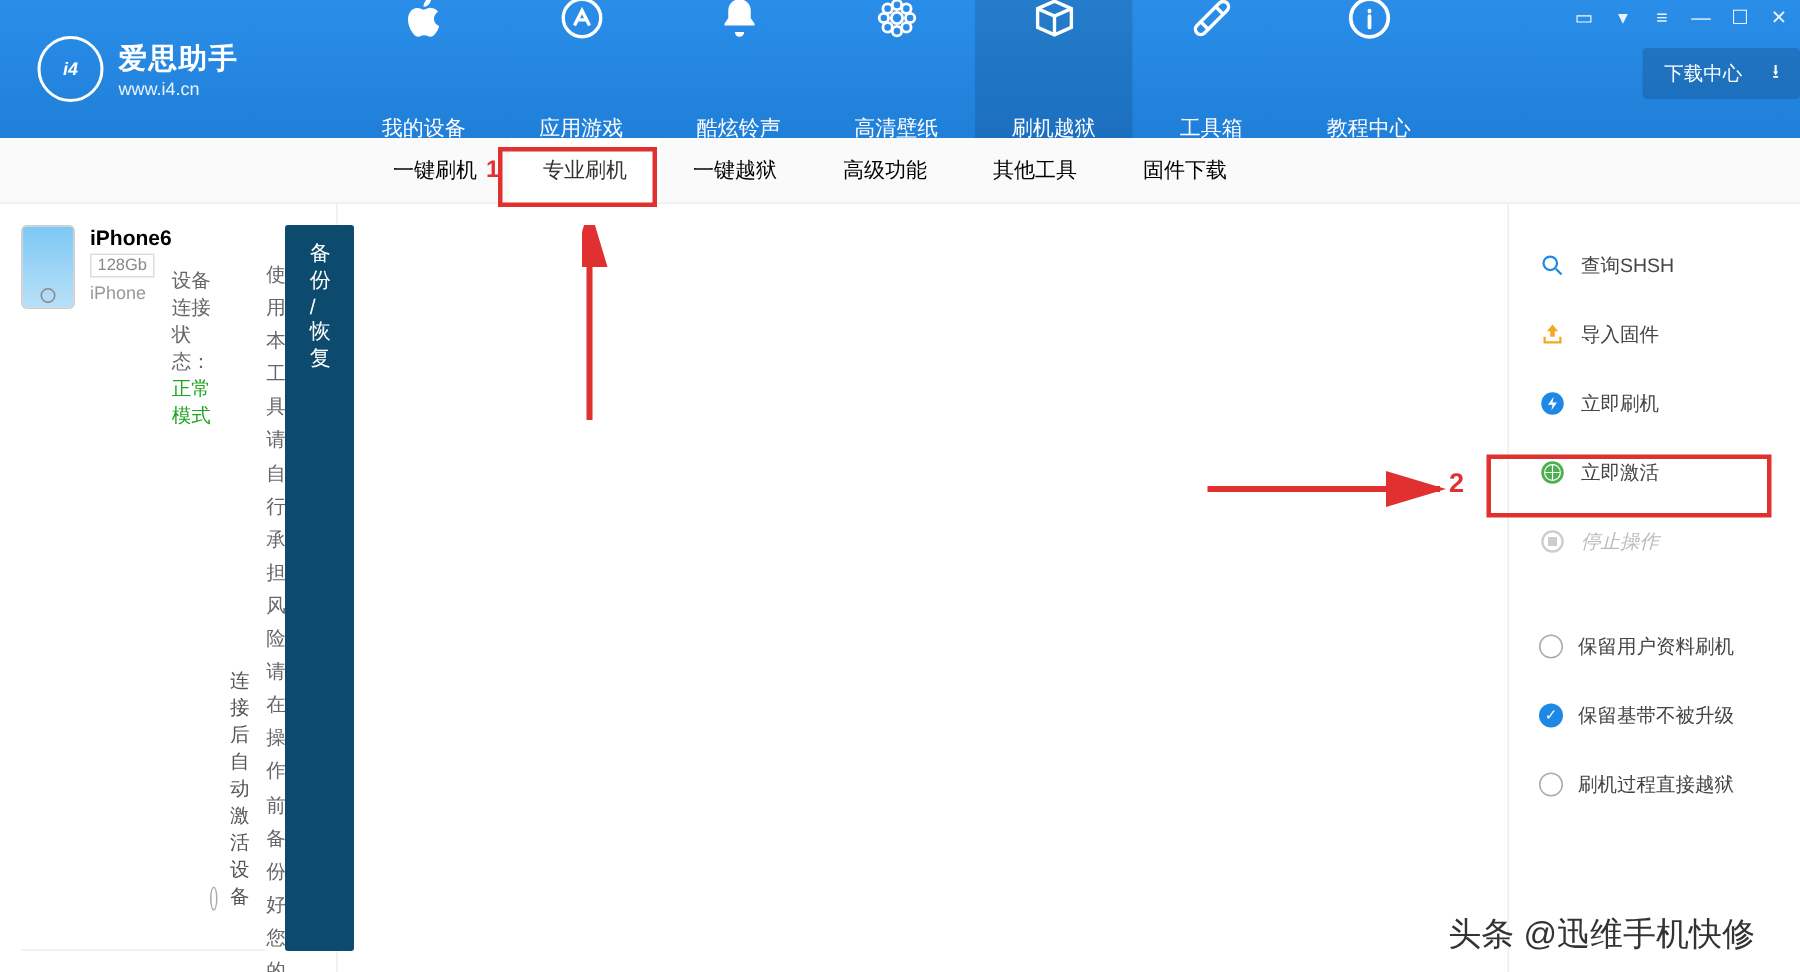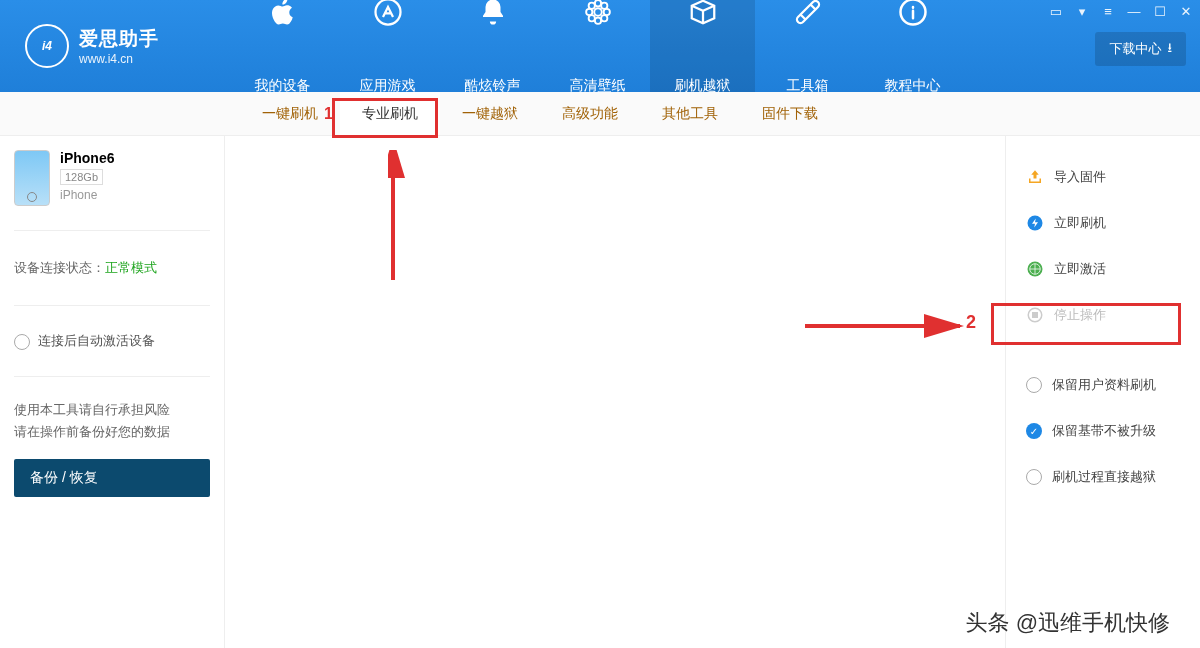--- a/index.html
+++ b/index.html
@@ -13,29 +13,29 @@
 .logo-text .en { font-size: 12px; opacity: 0.9; }
 
 .nav { display: flex; flex: 1; height: 100%; }
 .nav-item { width: 105px; display: flex; flex-direction: column; align-items: center; justify-content: center; color: #fff; cursor: pointer; gap: 6px; }
 .nav-item.active { background: rgba(0,0,0,0.12); }
 .nav-item .ico { width: 34px; height: 34px; display: flex; align-items: center; justify-content: center; }
 .nav-item .lbl { font-size: 14px; margin-top: 44px; }
 
 .win-controls { position: absolute; top: 4px; right: 6px; display: flex; gap: 10px; color: #fff; font-size: 13px; }
 .win-controls span { cursor: pointer; opacity: 0.9; width: 16px; text-align: center; }
-.dl-center { position: absolute; top: 32px; right: 14px; background: rgba(0,0,0,0.15); color: #fff; padding: 6px 14px; border-radius: 3px; font-size: 13px; display: flex; align-items: center; gap: 6px; cursor: pointer; }
+.dl-center { position: absolute; top: 32px; right: 0; background: rgba(0,0,0,0.15); color: #fff; padding: 6px 14px; border-radius: 3px; font-size: 13px; display: flex; align-items: center; gap: 20px; cursor: pointer; }
 
 .tabs { height: 44px; display: flex; align-items: center; padding-left: 240px; border-bottom: 1px solid #eee; background: #fafafa; }
-.tab { padding: 0 22px; height: 100%; display: flex; align-items: center; font-size: 14px; color: #a16207; cursor: pointer; position: relative; }
+.tab { padding: 0 22px; height: 100%; display: flex; align-items: center; font-size: 14px; color: #000000; cursor: pointer; position: relative; }
 .tab.sel { background: #fff; color: #333; }
 .tab .marker { position: absolute; left: -16px; color: #e03030; font-size: 16px; font-weight: bold; }
 
 .body-wrap { display: flex; height: calc(100% - 136px); }
-.sidebar { width: 225px; border-right: 1px solid #eee; padding: 14px; display: flex; flex-direction: column; gap: 0; }
+.sidebar { width: 225px; border-right: 1px solid #eee; padding: 14px; display: flex; gap: 0; }
 .device { display: flex; gap: 10px; padding-bottom: 24px; border-bottom: 1px solid #eee; }
 .device-img { width: 36px; height: 56px; background: linear-gradient(to bottom, #7ec8f5, #b8e0f8); border: 1px solid #ccc; border-radius: 4px; position: relative; }
 .device-img::after { content: ""; position: absolute; bottom: 3px; left: 50%; transform: translateX(-50%); width: 8px; height: 8px; border: 1px solid #888; border-radius: 50%; }
 .device-info .name { font-weight: bold; font-size: 14px; }
 .device-info .cap { font-size: 11px; color: #888; border: 1px solid #ddd; padding: 1px 4px; display: inline-block; margin: 3px 0; }
 .device-info .type { font-size: 12px; color: #999; }
 
 .status-row { padding: 28px 0; border-bottom: 1px solid #eee; font-size: 13px; color: #666; }
 .status-row .mode { color: #1fa51f; }
 
@@ -44,21 +44,21 @@
 .radio-fill { width: 16px; height: 16px; border-radius: 50%; background: #1e88e5; display: inline-flex; align-items: center; justify-content: center; }
 .radio-fill::after { content: "✓"; color: #fff; font-size: 10px; }
 
 .note { padding: 22px 0 16px; font-size: 13px; color: #666; line-height: 1.7; }
 .backup-btn { background: #0c4a6e; color: #fff; padding: 10px 16px; font-size: 14px; cursor: pointer; border-radius: 2px; }
 
 .main { flex: 1; position: relative; }
 
 .right-panel { width: 195px; border-left: 1px solid #eee; padding: 18px 0; }
 .rp-item { display: flex; align-items: center; gap: 10px; padding: 14px 20px; font-size: 13px; color: #444; cursor: pointer; position: relative; }
-.rp-item.disabled { color: #bbb; }
+.rp-item.disabled { color: #bbb; font-style: italic; }
 .rp-item .rpico { width: 18px; height: 18px; display: flex; align-items: center; justify-content: center; }
 .rp-sep { height: 24px; }
 
 .red-box { position: absolute; border: 3px solid #e03030; pointer-events: none; }
 
 .arrow1 { position: absolute; left: 388px; top: 150px; pointer-events: none; }
 .arrow2 { position: absolute; left: 800px; top: 314px; pointer-events: none; }
 .marker2 { position: absolute; left: 966px; top: 312px; color: #e03030; font-size: 18px; font-weight: bold; }
 
 .watermark { position: absolute; right: 30px; bottom: 10px; font-size: 22px; color: #333; font-weight: 500; text-shadow: 0 0 2px #fff; }
@@ -202,20 +202,29 @@
     <div class="note">
       <div>使用本工具请自行承担风险</div>
       <div>请在操作前备份好您的数据</div>
     </div>
     <div class="backup-btn">备份 / 恢复</div>
   </div>
 
   <div class="main"></div>
 
   <div class="right-panel">
+    <div class="rp-item">
+      <span class="rpico">
+          <svg viewBox="0 0 24 24" width="18" height="18" fill="none" stroke="#1e88e5" stroke-width="2">
+            <circle cx="10" cy="10" r="6"></circle>
+            <path d="M15 15l5 5"></path>
+          </svg>
+        </span>
+      <span>查询SHSH</span>
+    </div>
     <div class="rp-item">
       <span class="rpico">
           <svg viewBox="0 0 24 24" width="18" height="18" fill="#f5a623">
             <path d="M4 14v6h16v-6h-2v4H6v-4zM12 3l-5 6h3v5h4v-5h3z"></path>
           </svg>
         </span>
       <span>导入固件</span>
     </div>
     <div class="rp-item">
       <span class="rpico">

